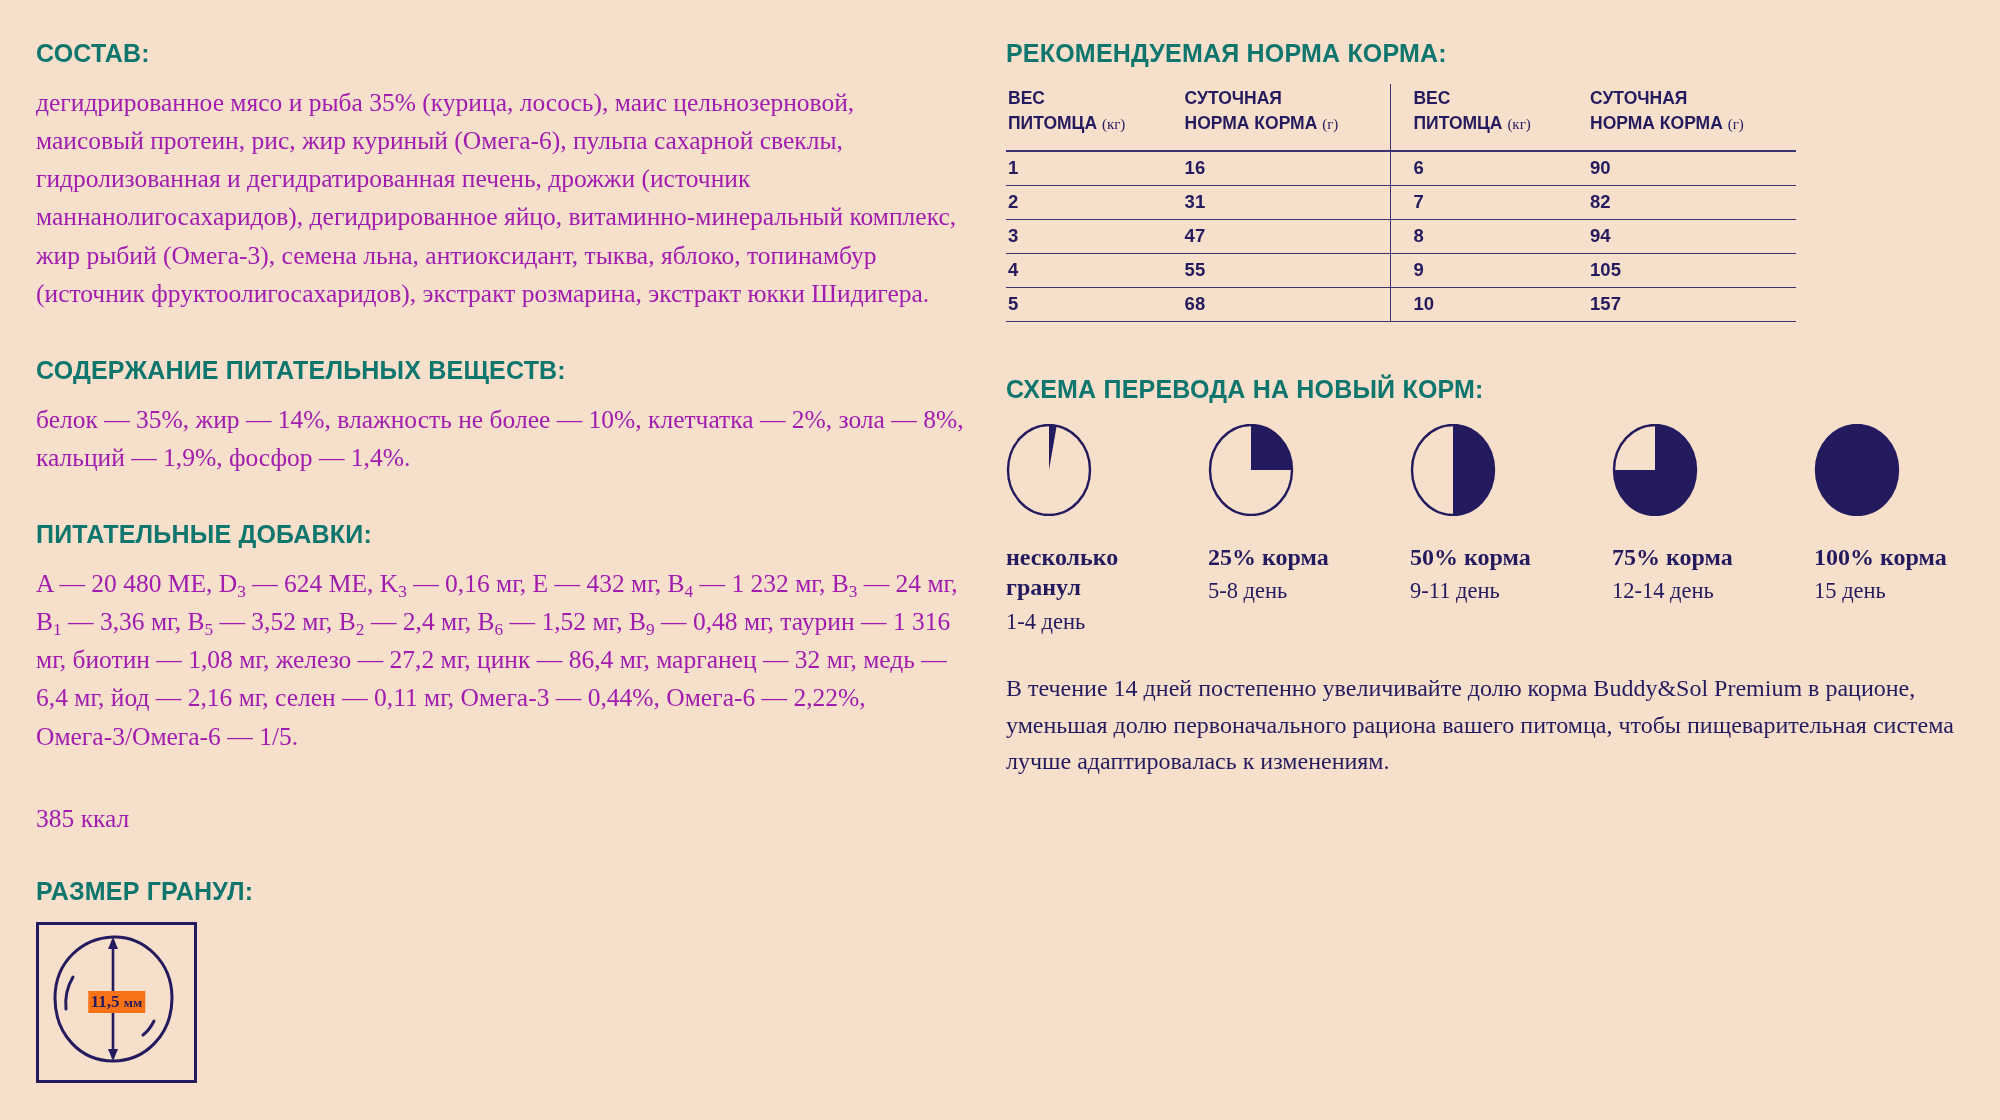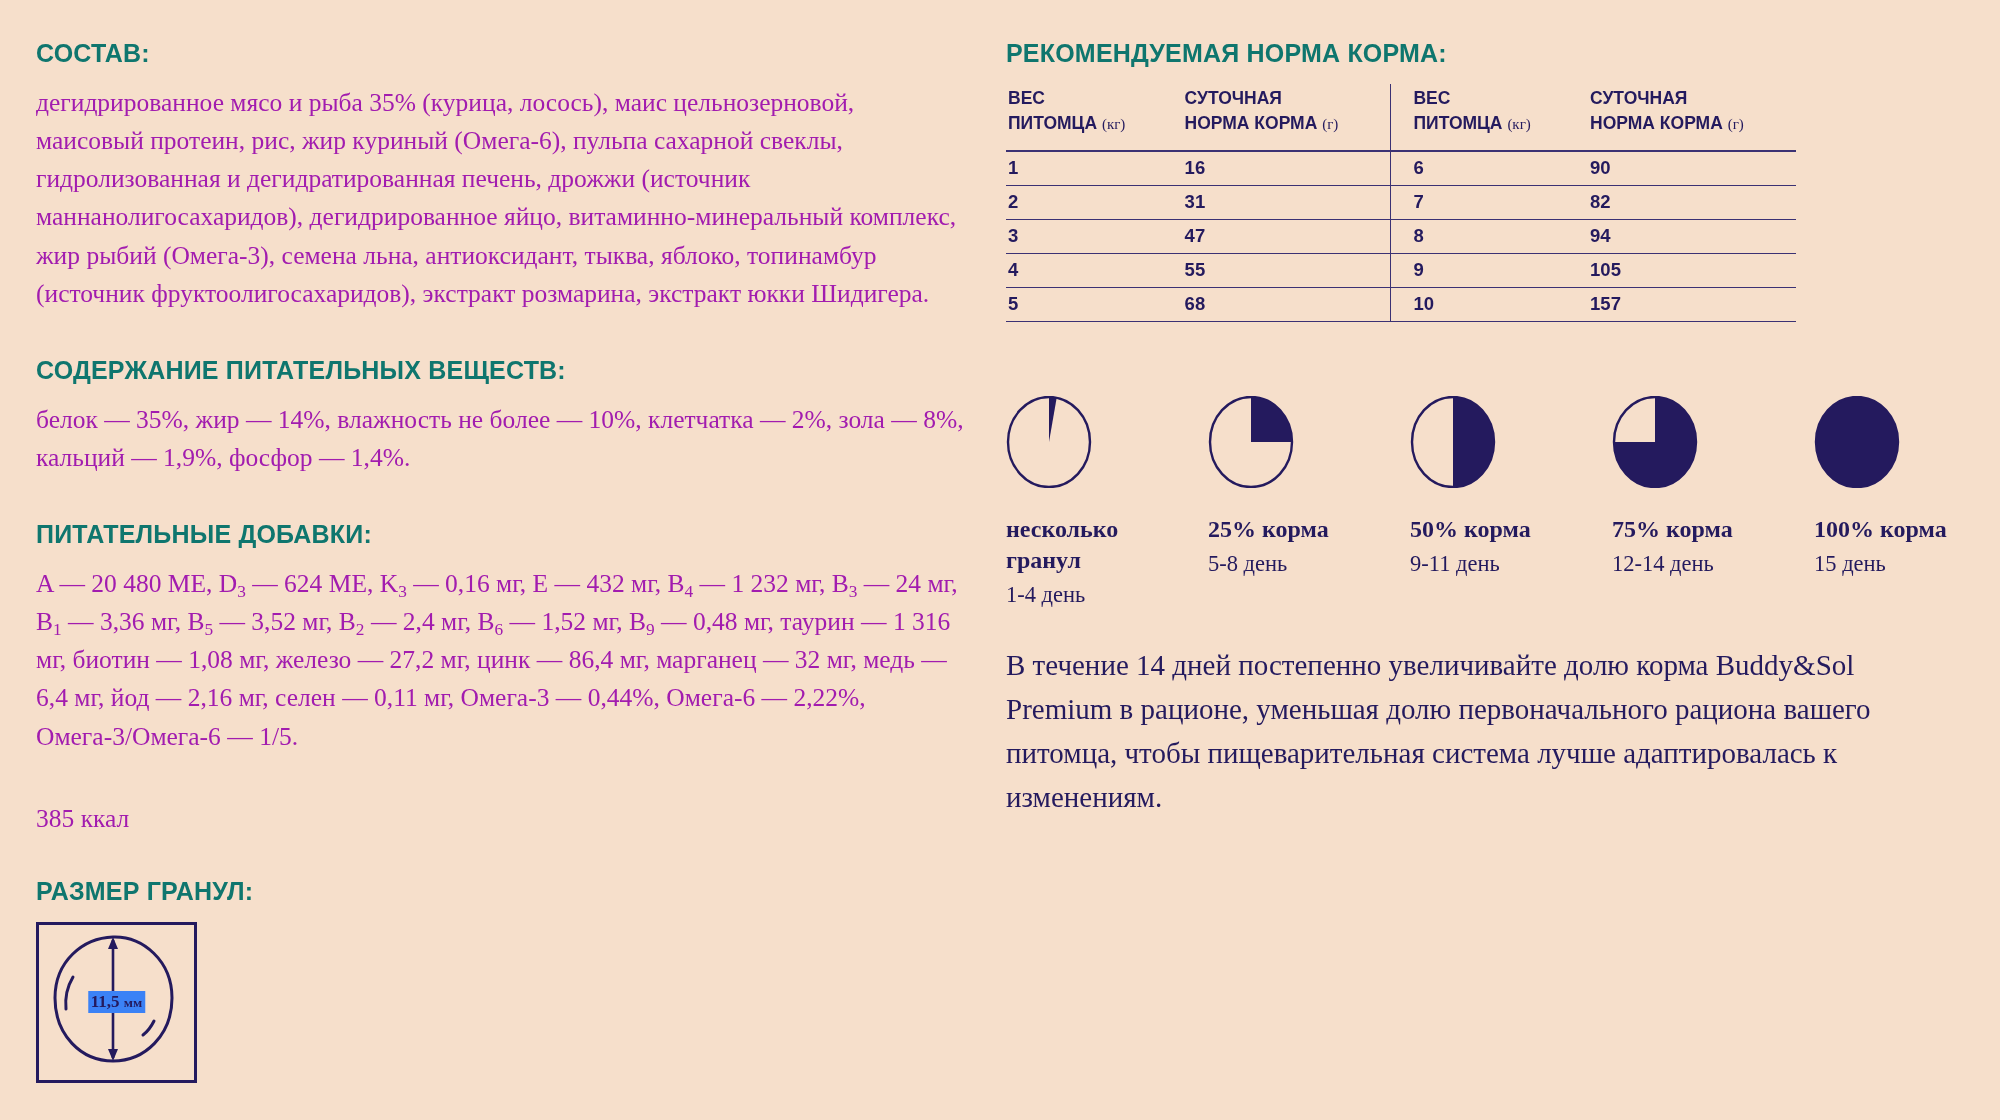--- a/index.html
+++ b/index.html
@@ -125,21 +125,21 @@
   .step-days {
     font-family: "Liberation Serif", serif;
     font-size: 22.5px;
     line-height: 1.3;
     margin: 0;
   }
   .step-title.two-line { max-width: 150px; }
 
   .note {
     font-family: "Liberation Serif", serif;
-    font-size: 29px;
+    font-size: 24px;
     line-height: 1.52;
     margin: 0;
     width: 950px;
   }
 
   
   .granule-box {
     width: 155px;
     height: 155px;
     border: 3px solid #241a5e;
@@ -148,21 +148,21 @@
   }
   .granule-label {
     position: absolute;
     left: 50%;
     top: 50%;
     transform: translate(-50%, -50%);
     font-family: "Liberation Serif", serif;
     font-weight: bold;
     font-size: 17px;
     white-space: nowrap;
-    background: #3b82f6;
+    background: #f97316;
     padding: 1px 3px;
     z-index: 3;
   }
   .granule-label .u { font-size: 13.5px; }
 </style>
 </head>
 <body>
 
 <div class="page">
 
@@ -250,20 +250,21 @@
             <td class="c-w1">5</td>
             <td class="c-n1">68</td>
             <td class="c-w2">10</td>
             <td class="c-n2">157</td>
           </tr>
         </tbody>
     </table>
 
     <div style="height:54px"></div>
 
+    <h2 class="sec-head">СХЕМА ПЕРЕВОДА НА НОВЫЙ КОРМ:</h2>
 
     <div class="scheme-row" id="scheme-row">
         <div class="scheme-step"><svg viewBox="0 0 86 92" class="pie">
             <ellipse cx="43" cy="46" rx="41" ry="45" fill="#f6dfcb" stroke="#241a5e" stroke-width="2.4"></ellipse>
             <path d="M 43 46 L 43 1 A 41 45 0 0 1 50.68263389801471 1.7970737172090097 Z" fill="#241a5e"></path>
           </svg><p class="step-title two-line">несколько гранул</p><p class="step-days">1-4 день</p></div>
         <div class="scheme-step"><svg viewBox="0 0 86 92" class="pie">
             <ellipse cx="43" cy="46" rx="41" ry="45" fill="#f6dfcb" stroke="#241a5e" stroke-width="2.4"></ellipse>
             <path d="M 43 46 L 43 1 A 41 45 0 0 1 84 46 Z" fill="#241a5e"></path>
           </svg><p class="step-title">25% корма</p><p class="step-days">5-8 день</p></div>

